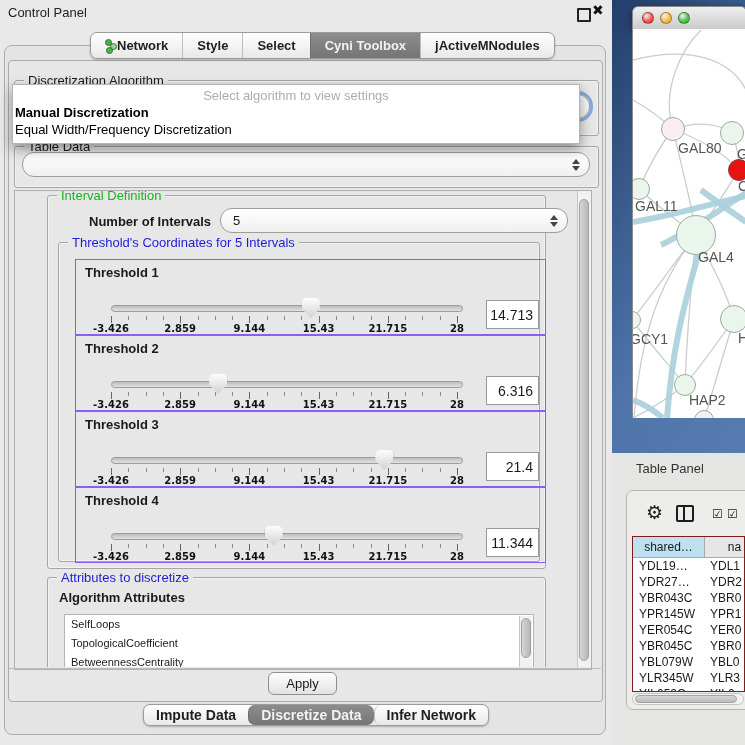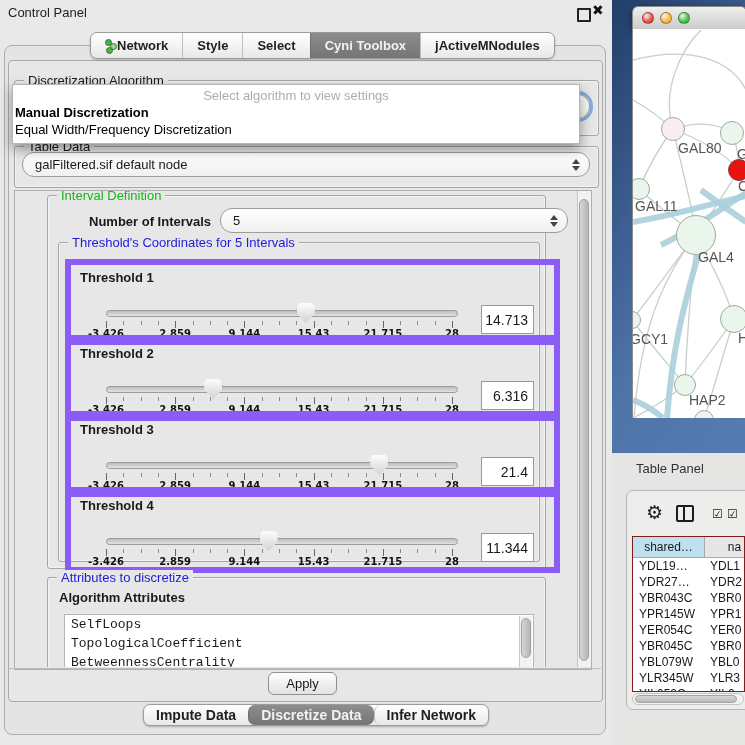--- a/index.html
+++ b/index.html
@@ -56,39 +56,39 @@
   .popup-opt{font-size:13px;line-height:17px;padding-left:2px;color:#000;}
   .popup-opt.sel{font-weight:bold;}
 
   
   #scrollpane{left:14px;top:190px;width:576px;height:478px;border:1px solid #afafaf;background:#e7e7e7;}
   #viewport{left:0;top:0;width:562px;height:476px;overflow:hidden;}
   .vscroll{position:absolute;background:#f2f2f2;border-left:1px solid #c6c6c6;}
   .vthumb{position:absolute;left:1px;width:10px;border-radius:5px;background:linear-gradient(90deg,#d6d6d6,#b6b6b6);border:1px solid #a2a2a2;box-sizing:border-box;}
 
   
-  .thr-box{position:absolute;left:6px;width:469px;height:74px;border:6px solid #8b5cf6;padding-left:14px;}
+  .thr-box{position:absolute;left:16px;width:469px;height:74px;border:1px solid #8b5cf6;}
   .thr-label{position:absolute;left:9px;top:5px;font-size:13px;font-weight:bold;}
   .track{position:absolute;left:35px;top:45px;width:352px;height:7px;border:1px solid #9c9c9c;border-radius:4px;
          background:linear-gradient(#bdbdbd,#e2e2e2);box-sizing:border-box;}
   .thumb{position:absolute;top:38px;width:18px;height:20px;
          background:linear-gradient(#fdfdfd,#d2d2d2);
          clip-path:polygon(15% 0,85% 0,100% 18%,100% 52%,50% 100%,0 52%,0 18%);
          filter:drop-shadow(0 0 1px #7e7e7e);}
   .tick{position:absolute;width:1px;background:#666;}
   .tick.minor{height:4px;top:56px;background:#8a8a8a;}
   .tick.major{height:7px;top:56px;}
   .tlabel{position:absolute;top:63px;transform:translateX(-50%);font-size:10px;font-weight:bold;color:#111;
           font-family:"DejaVu Sans",sans-serif;}
   .thr-value{position:absolute;left:410px;top:40px;width:53px;height:29px;background:#fff;border:1px solid #999;
              font-size:14px;line-height:29px;text-align:right;padding-right:5px;box-sizing:border-box;}
 
   
   #attr-list{position:absolute;left:16px;top:36px;width:468px;height:92px;background:#fff;border:1px solid #b5b5b5;}
-  .attr-item{font-size:13px;line-height:19px;padding-left:6px;white-space:nowrap;font-family:Liberation Mono, monospace;}
+  .attr-item{font-size:11px;line-height:19px;padding-left:6px;white-space:nowrap;}
   #attr-vscroll{right:1px;top:1px;width:12px;height:90px;}
   #attr-vthumb{top:2px;height:40px;}
 
   
   #apply-sep{left:9px;top:668px;width:592px;height:1px;background:#bdbdbd;}
   .pushbtn{position:absolute;background:linear-gradient(#fefefe,#e2e2e2);border:1px solid #8f8f8f;border-radius:6px;
            font-size:13px;text-align:center;}
 
   
   #desktop{left:612px;top:0;width:133px;height:453px;background:linear-gradient(120deg,#223e6a,#4e74aa 60%,#557bb1);}
@@ -159,21 +159,20 @@
     <span class="stepper">
         <i class="up"></i>
         <i class="dn"></i>
       </span>
   </div>
 
   <div class="group" style="left:14px;top:146px;width:583px;height:40px;">
     <span class="gtitle">Table Data</span>
   </div>
   <div class="combo abs" style="left:22px;top:152px;width:568px;">
-    <span>galFiltered.sif default node</span>
     <span class="stepper">
         <i class="up"></i>
         <i class="dn"></i>
       </span>
   </div>
 
   <div class="abs" id="popup">
     <div id="popup-hint">Select algorithm to view settings</div>
     <div id="popup-opts">
         <div class="popup-opt sel">Manual Discretization</div>

